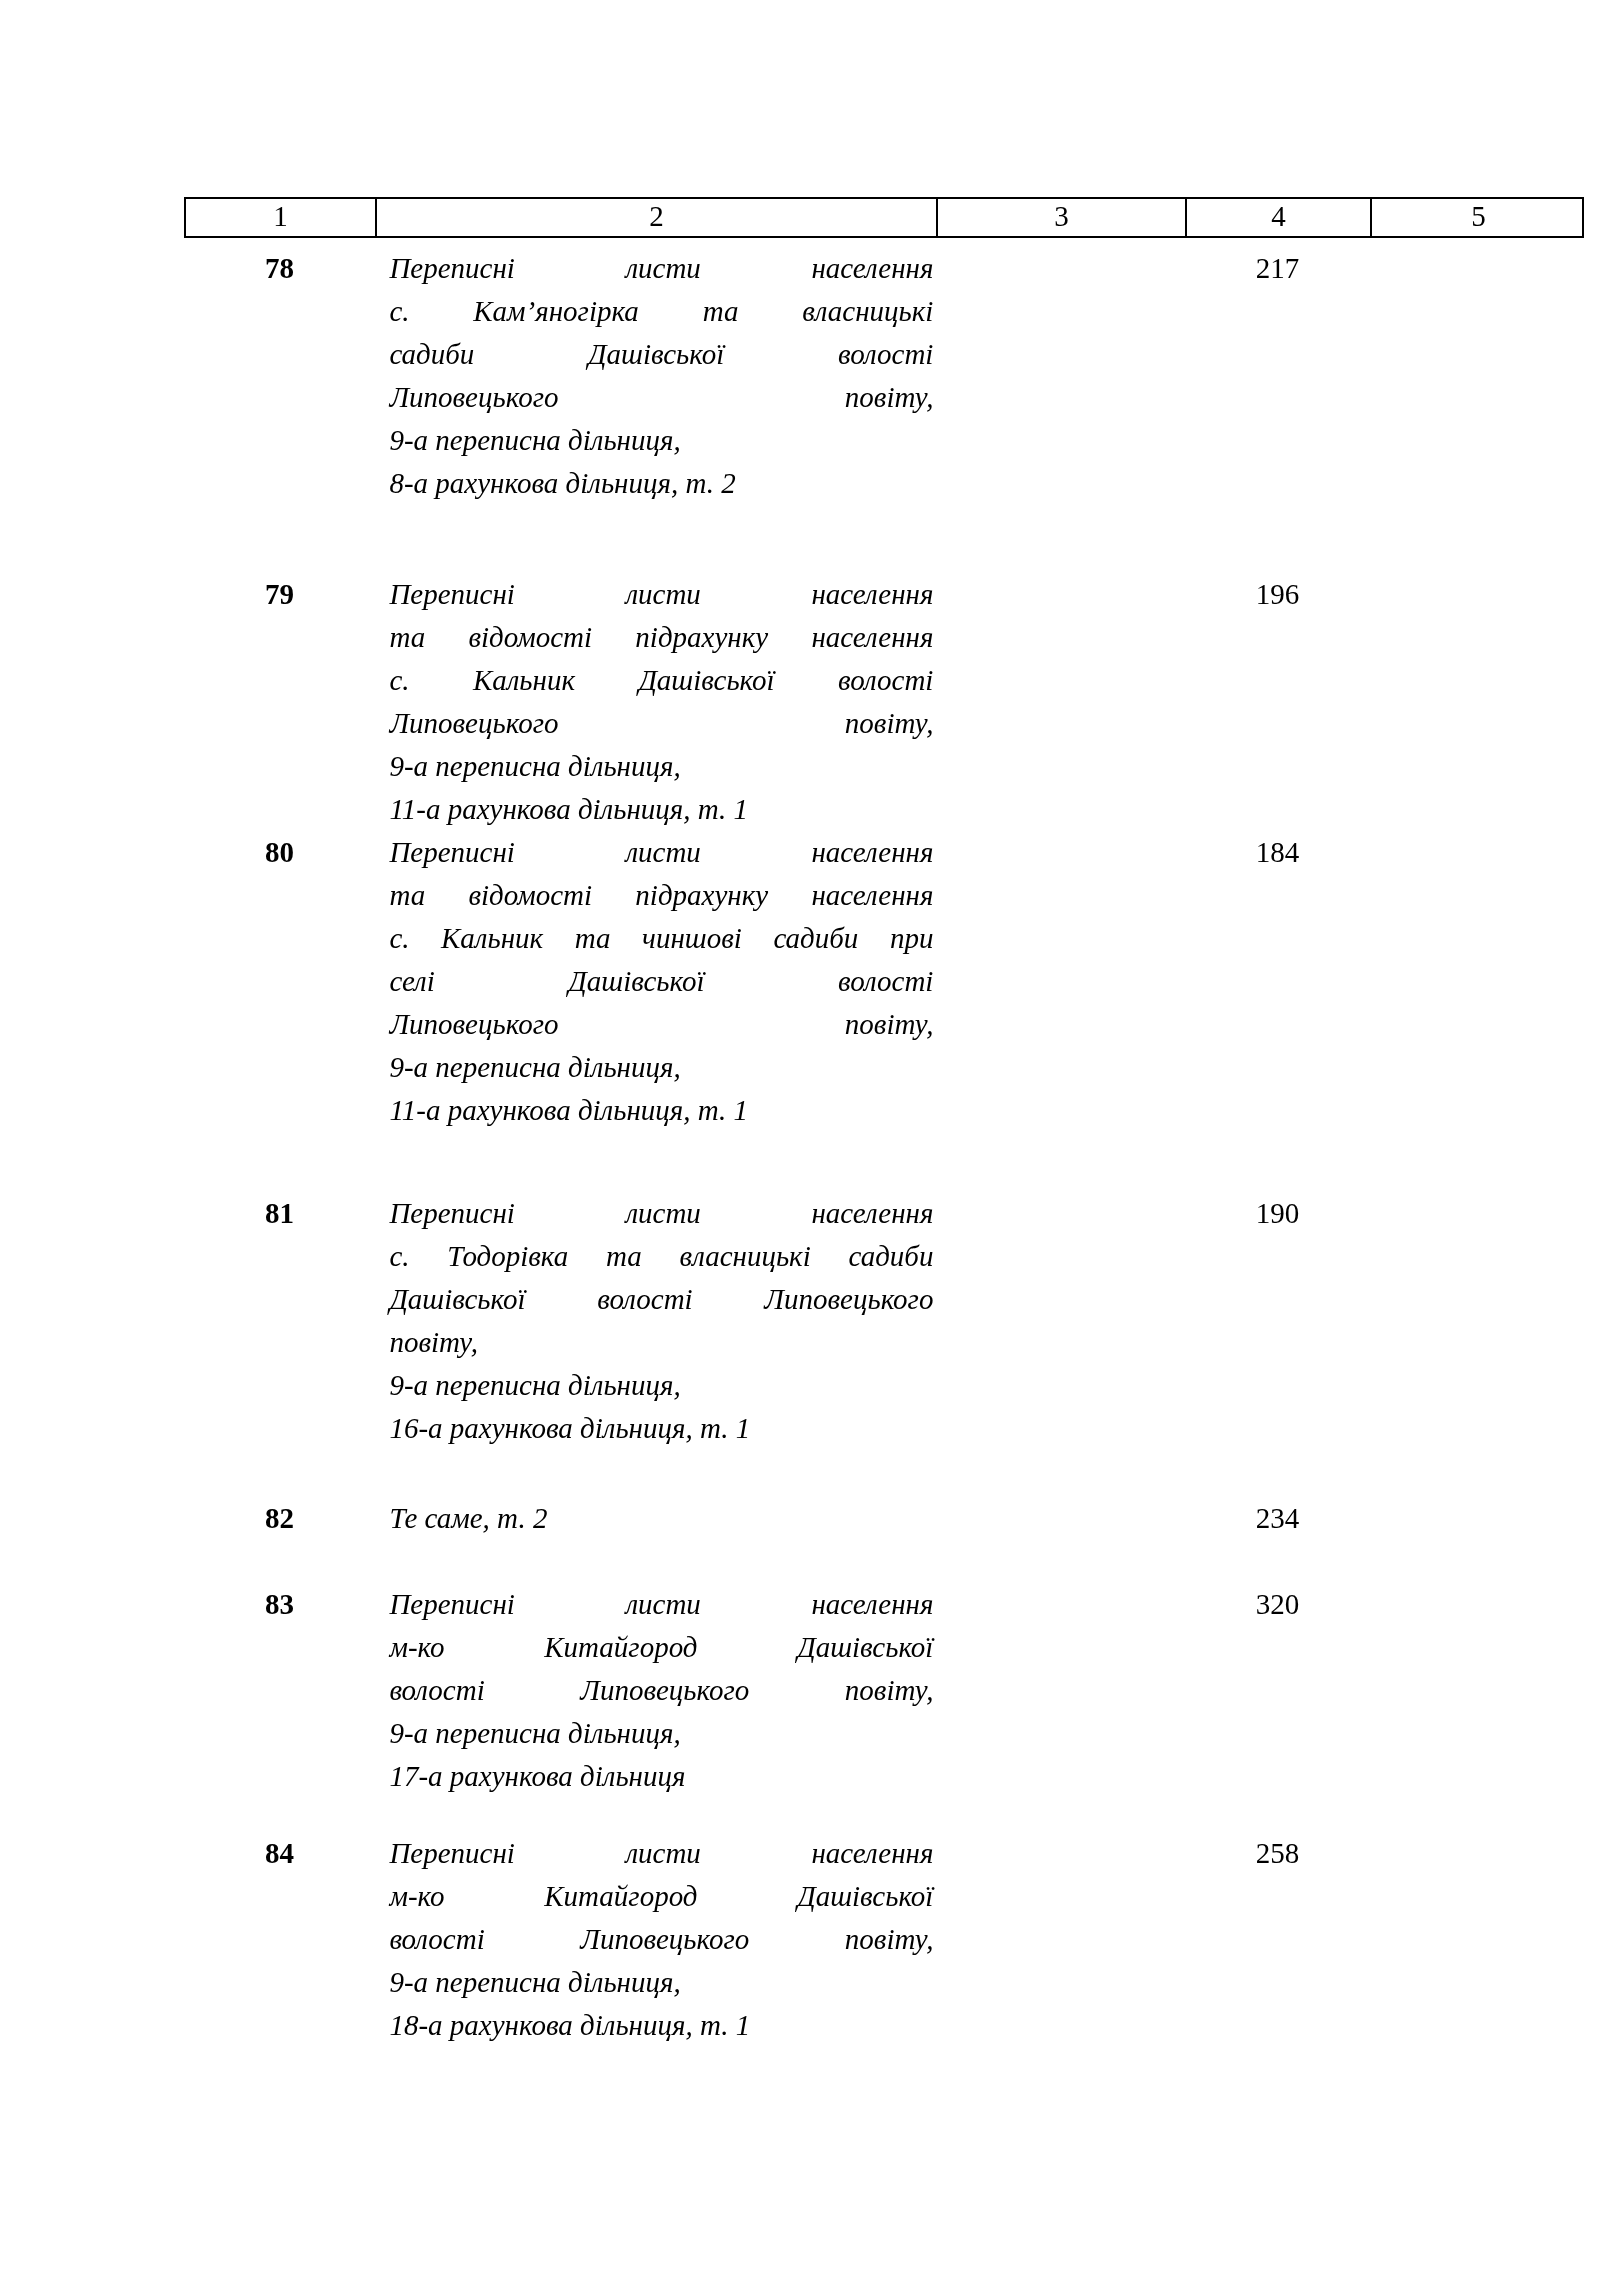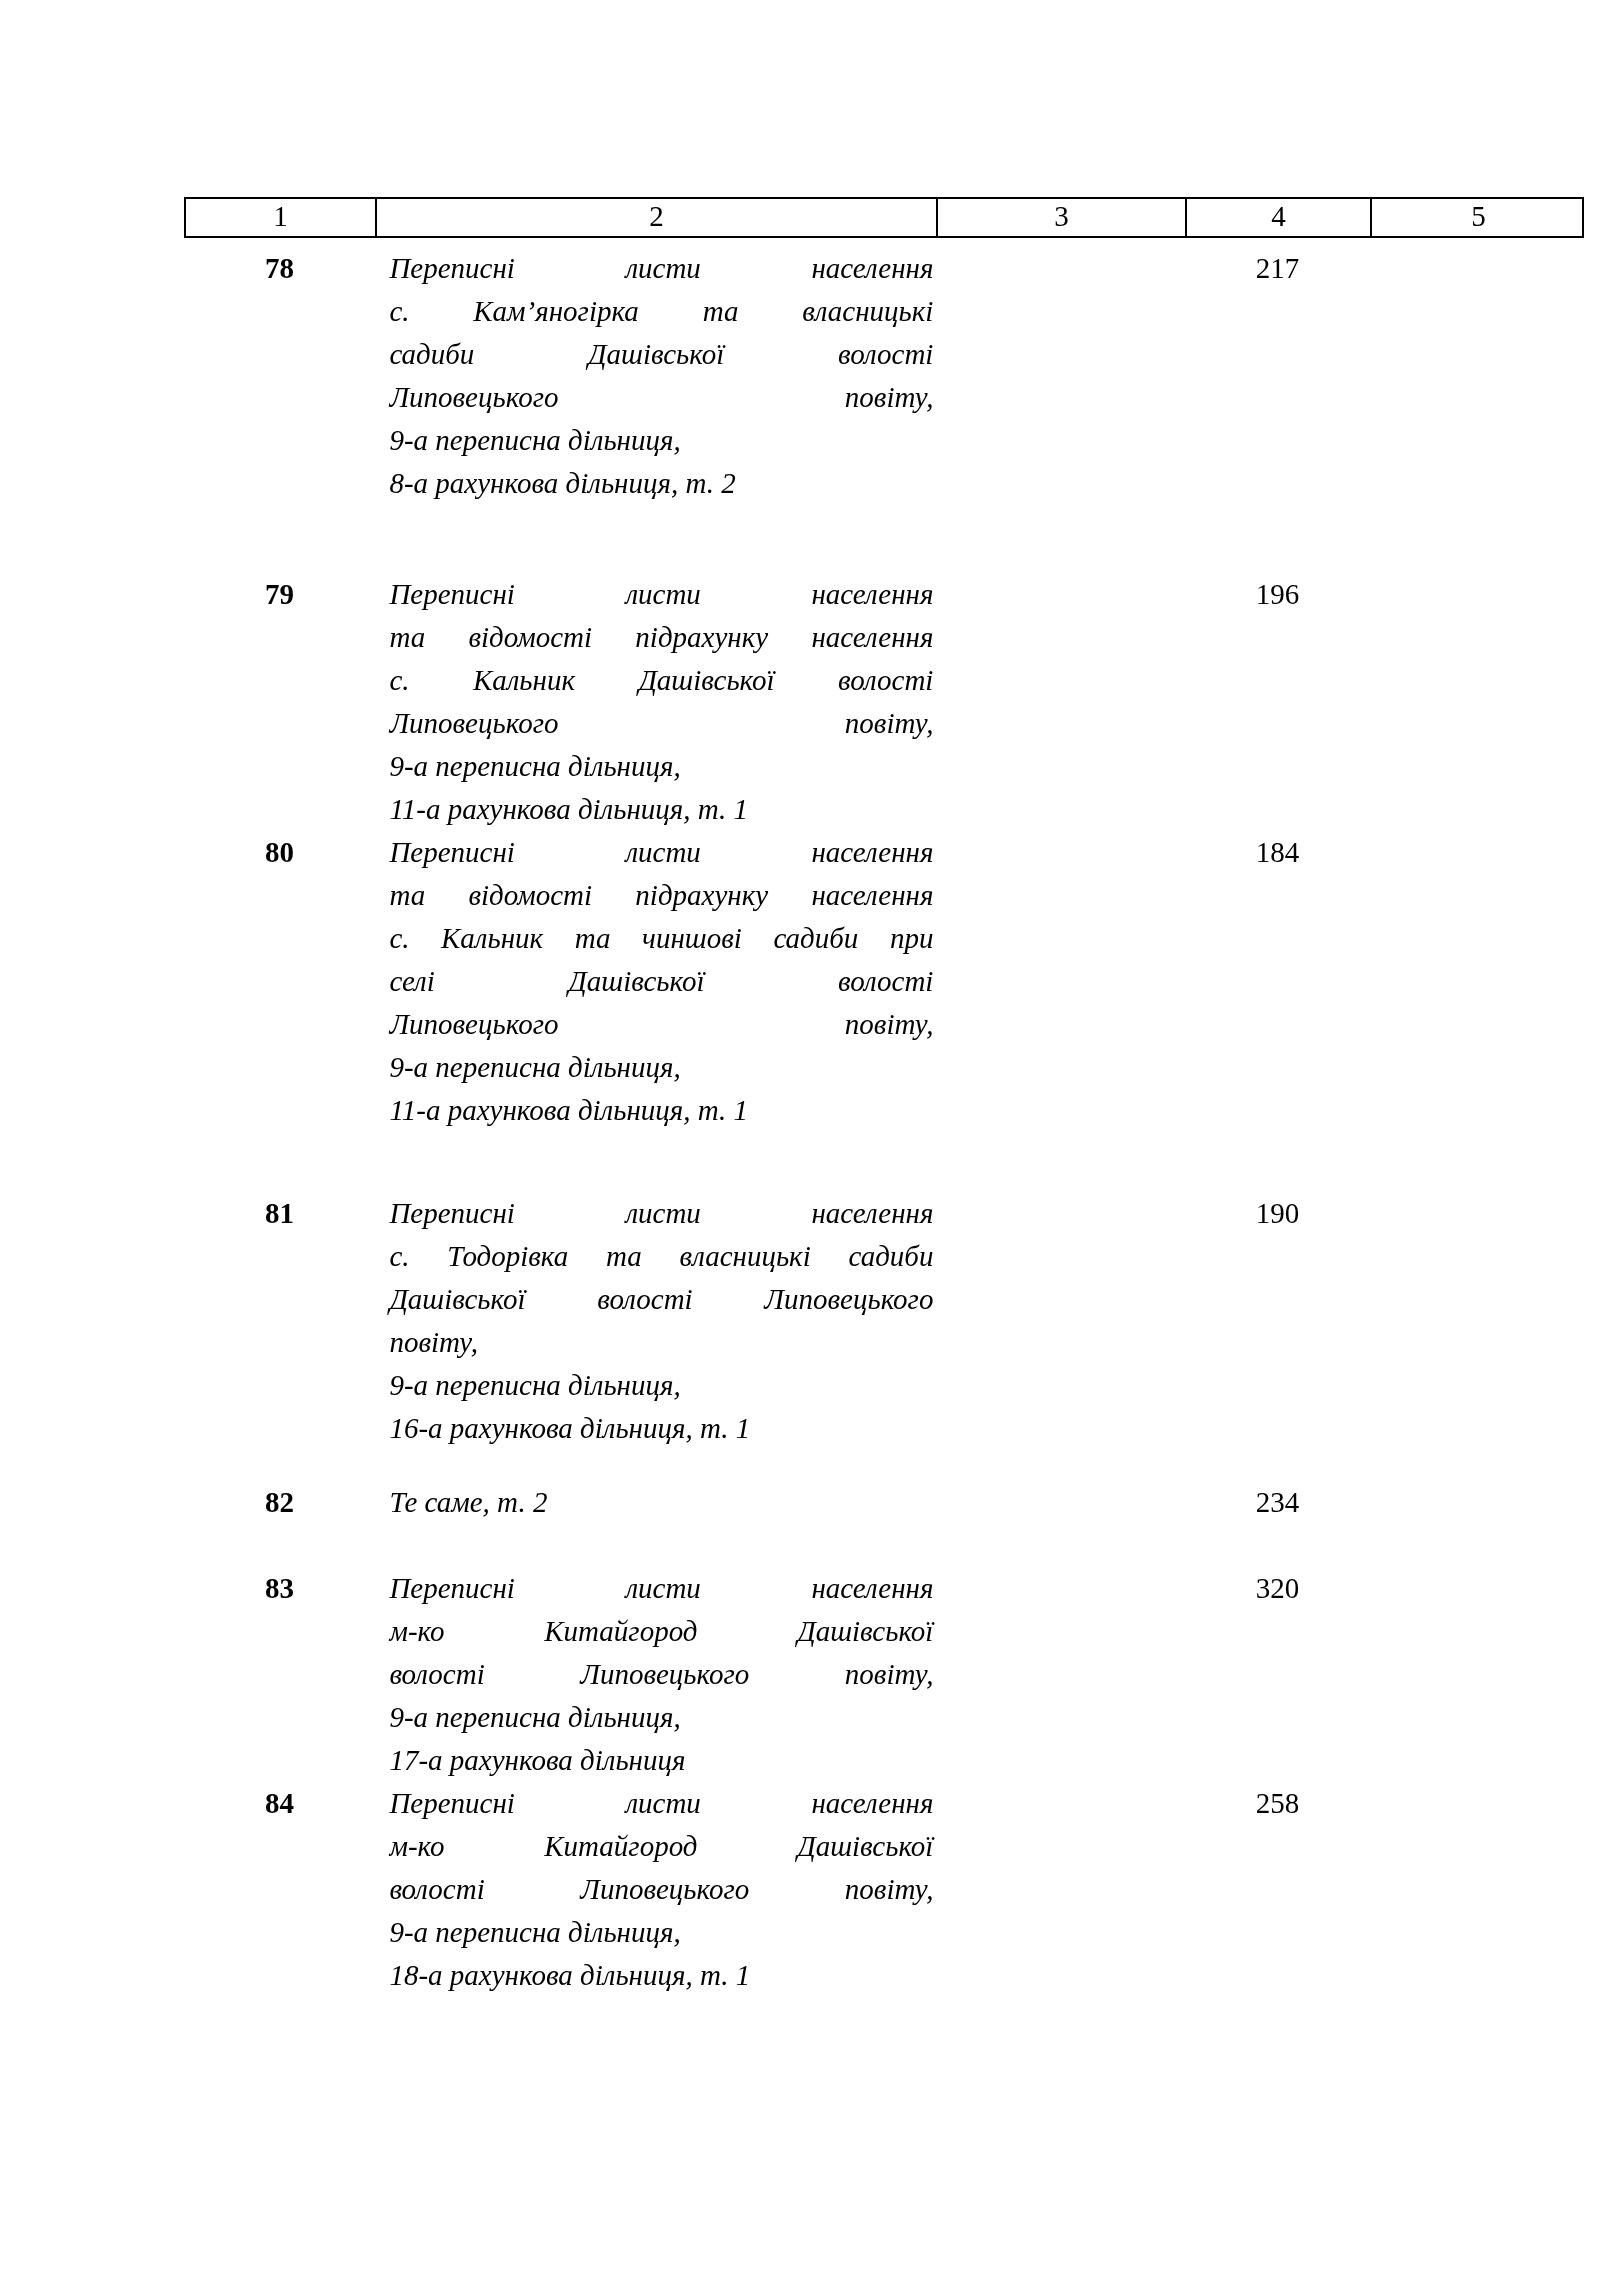--- a/index.html
+++ b/index.html
@@ -75,23 +75,23 @@
     white-space: normal;
   }
   .line.just {
     text-align: justify;
     text-align-last: justify;
   }
   
   .r0 { margin-bottom: 68px; }
   .r1 { }
   .r2 { margin-bottom: 60px; }
-  .r3 { margin-bottom: 31px; }
+  .r3 { margin-bottom: 47px; }
   .r4 { margin-bottom: 43px; }
-  .r5 { }
+  .r5 { margin-bottom: 34px; }
   .r6 { margin-bottom: 0; }
 </style>
 </head>
 <body>
 
 <div class="page">
   <div class="doc-table">
 
     <div class="header-row">
       <div class="header-cell">1</div>

